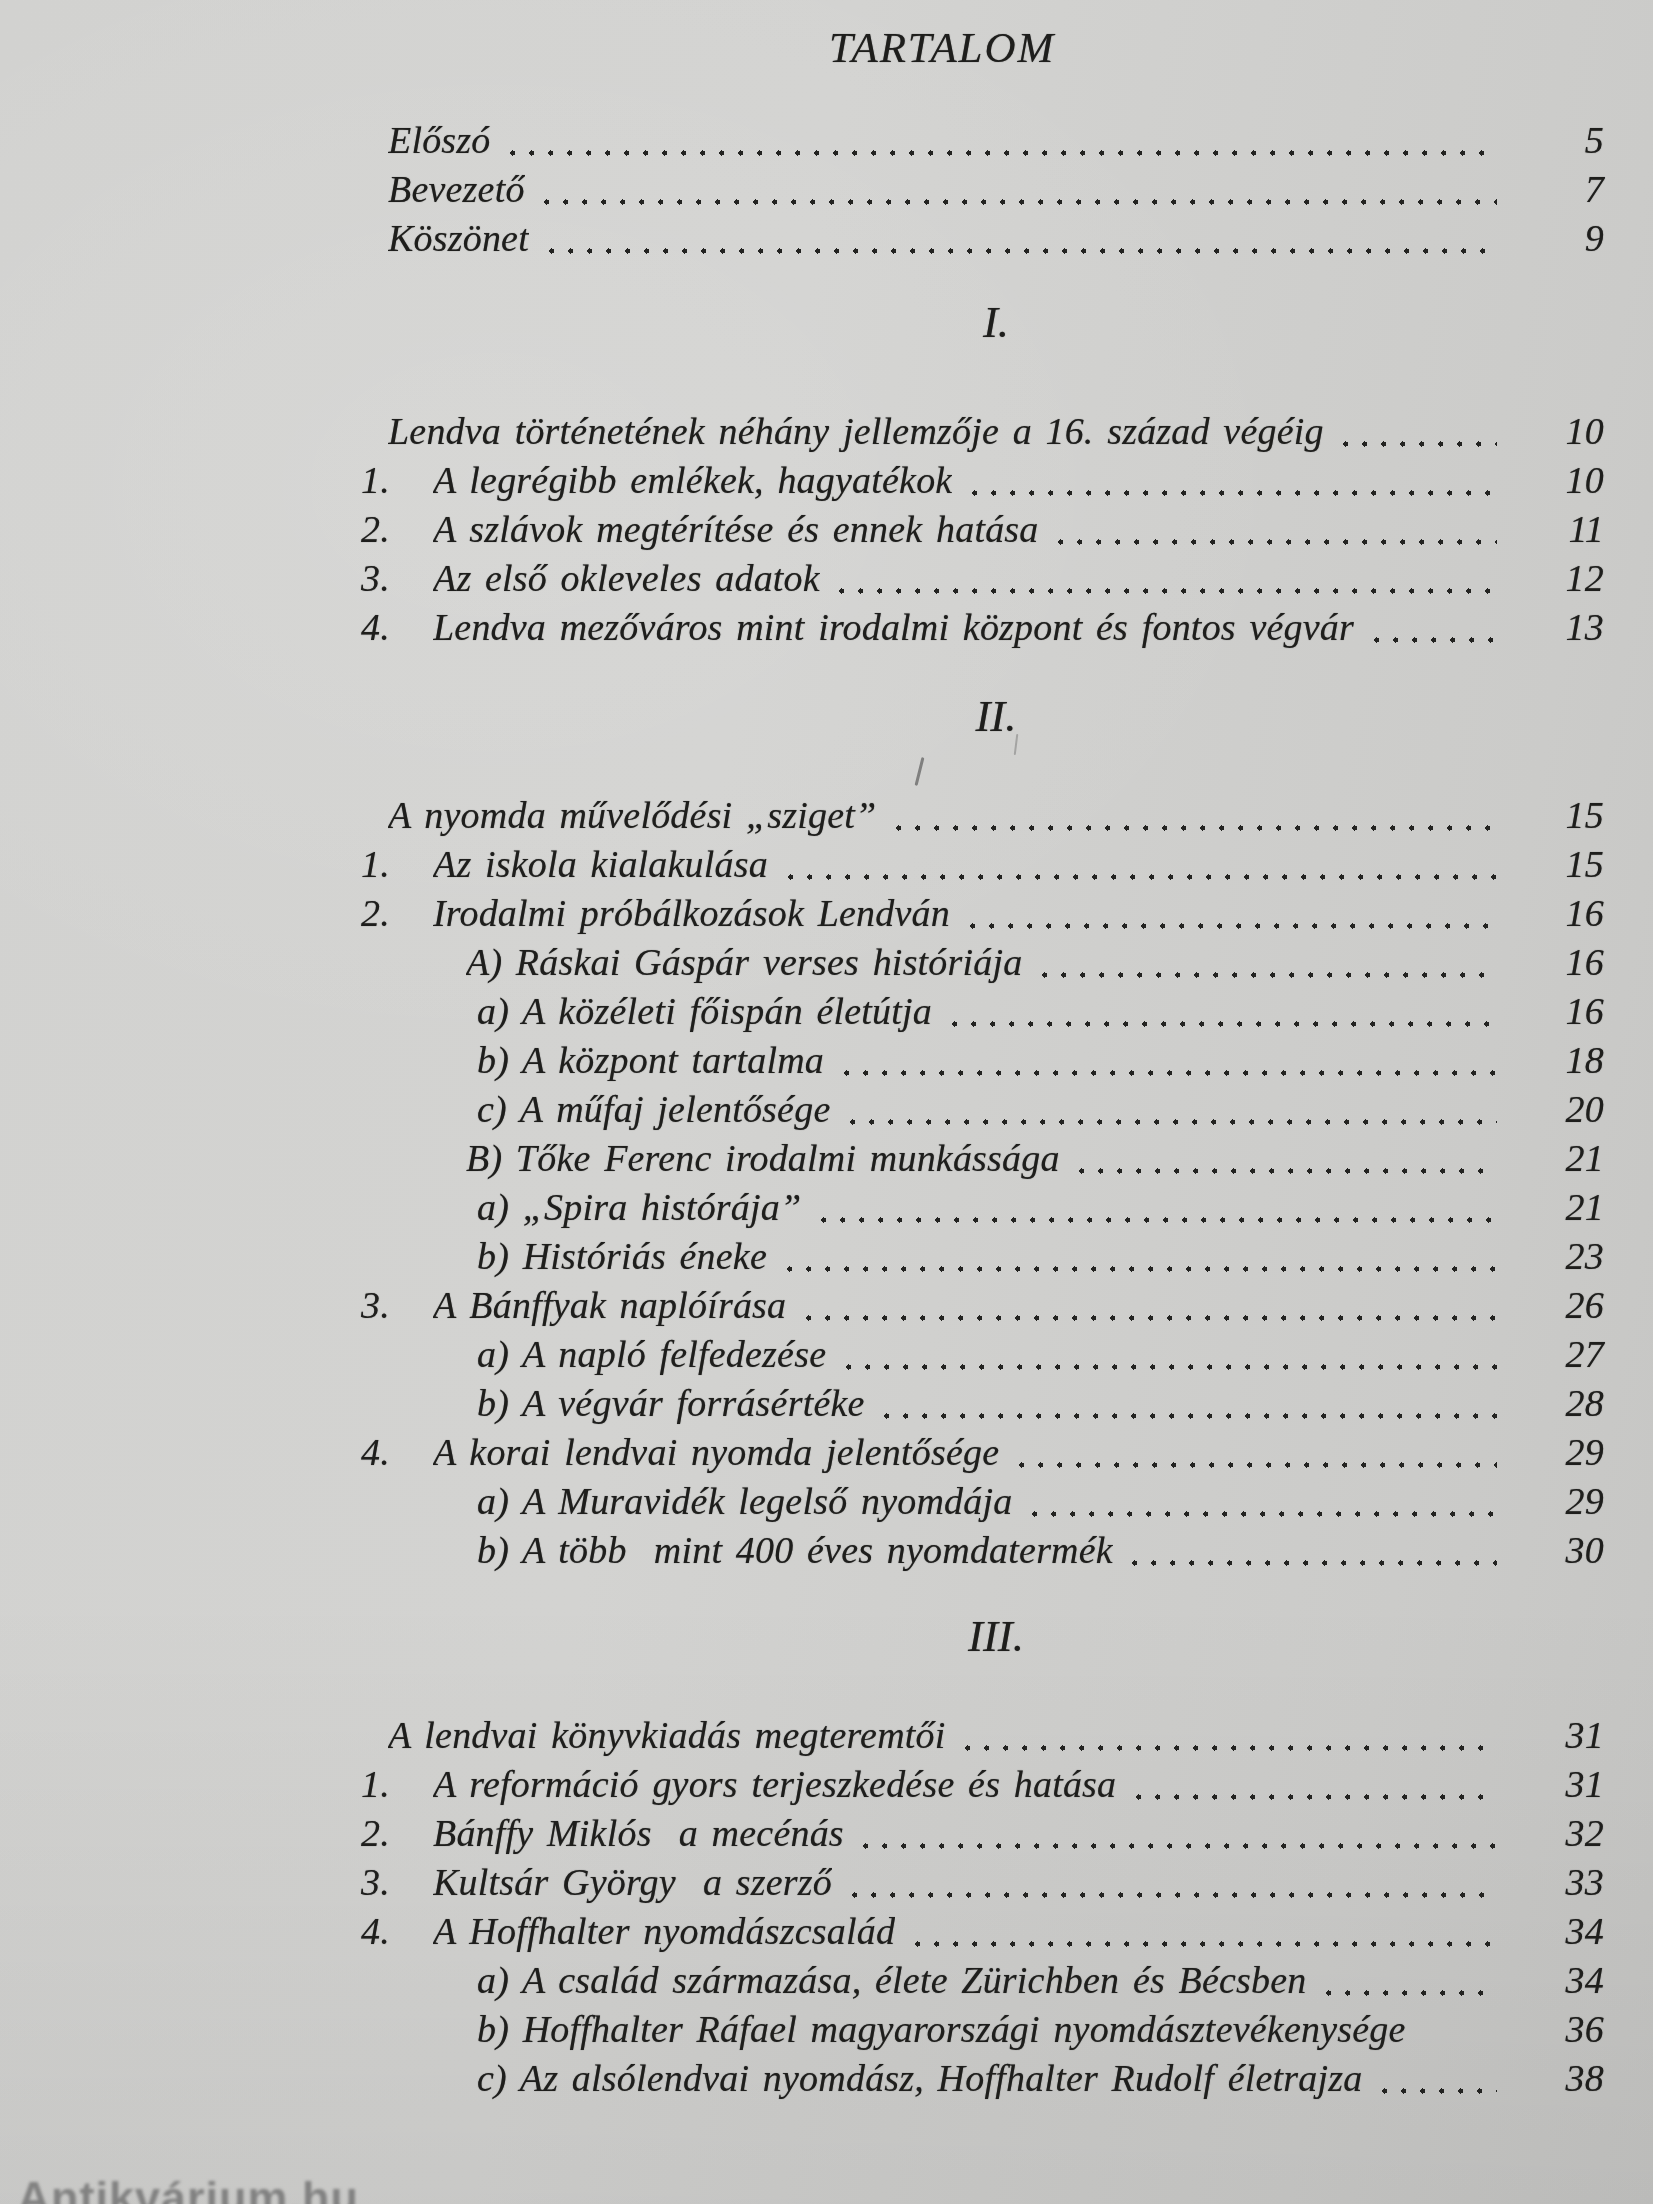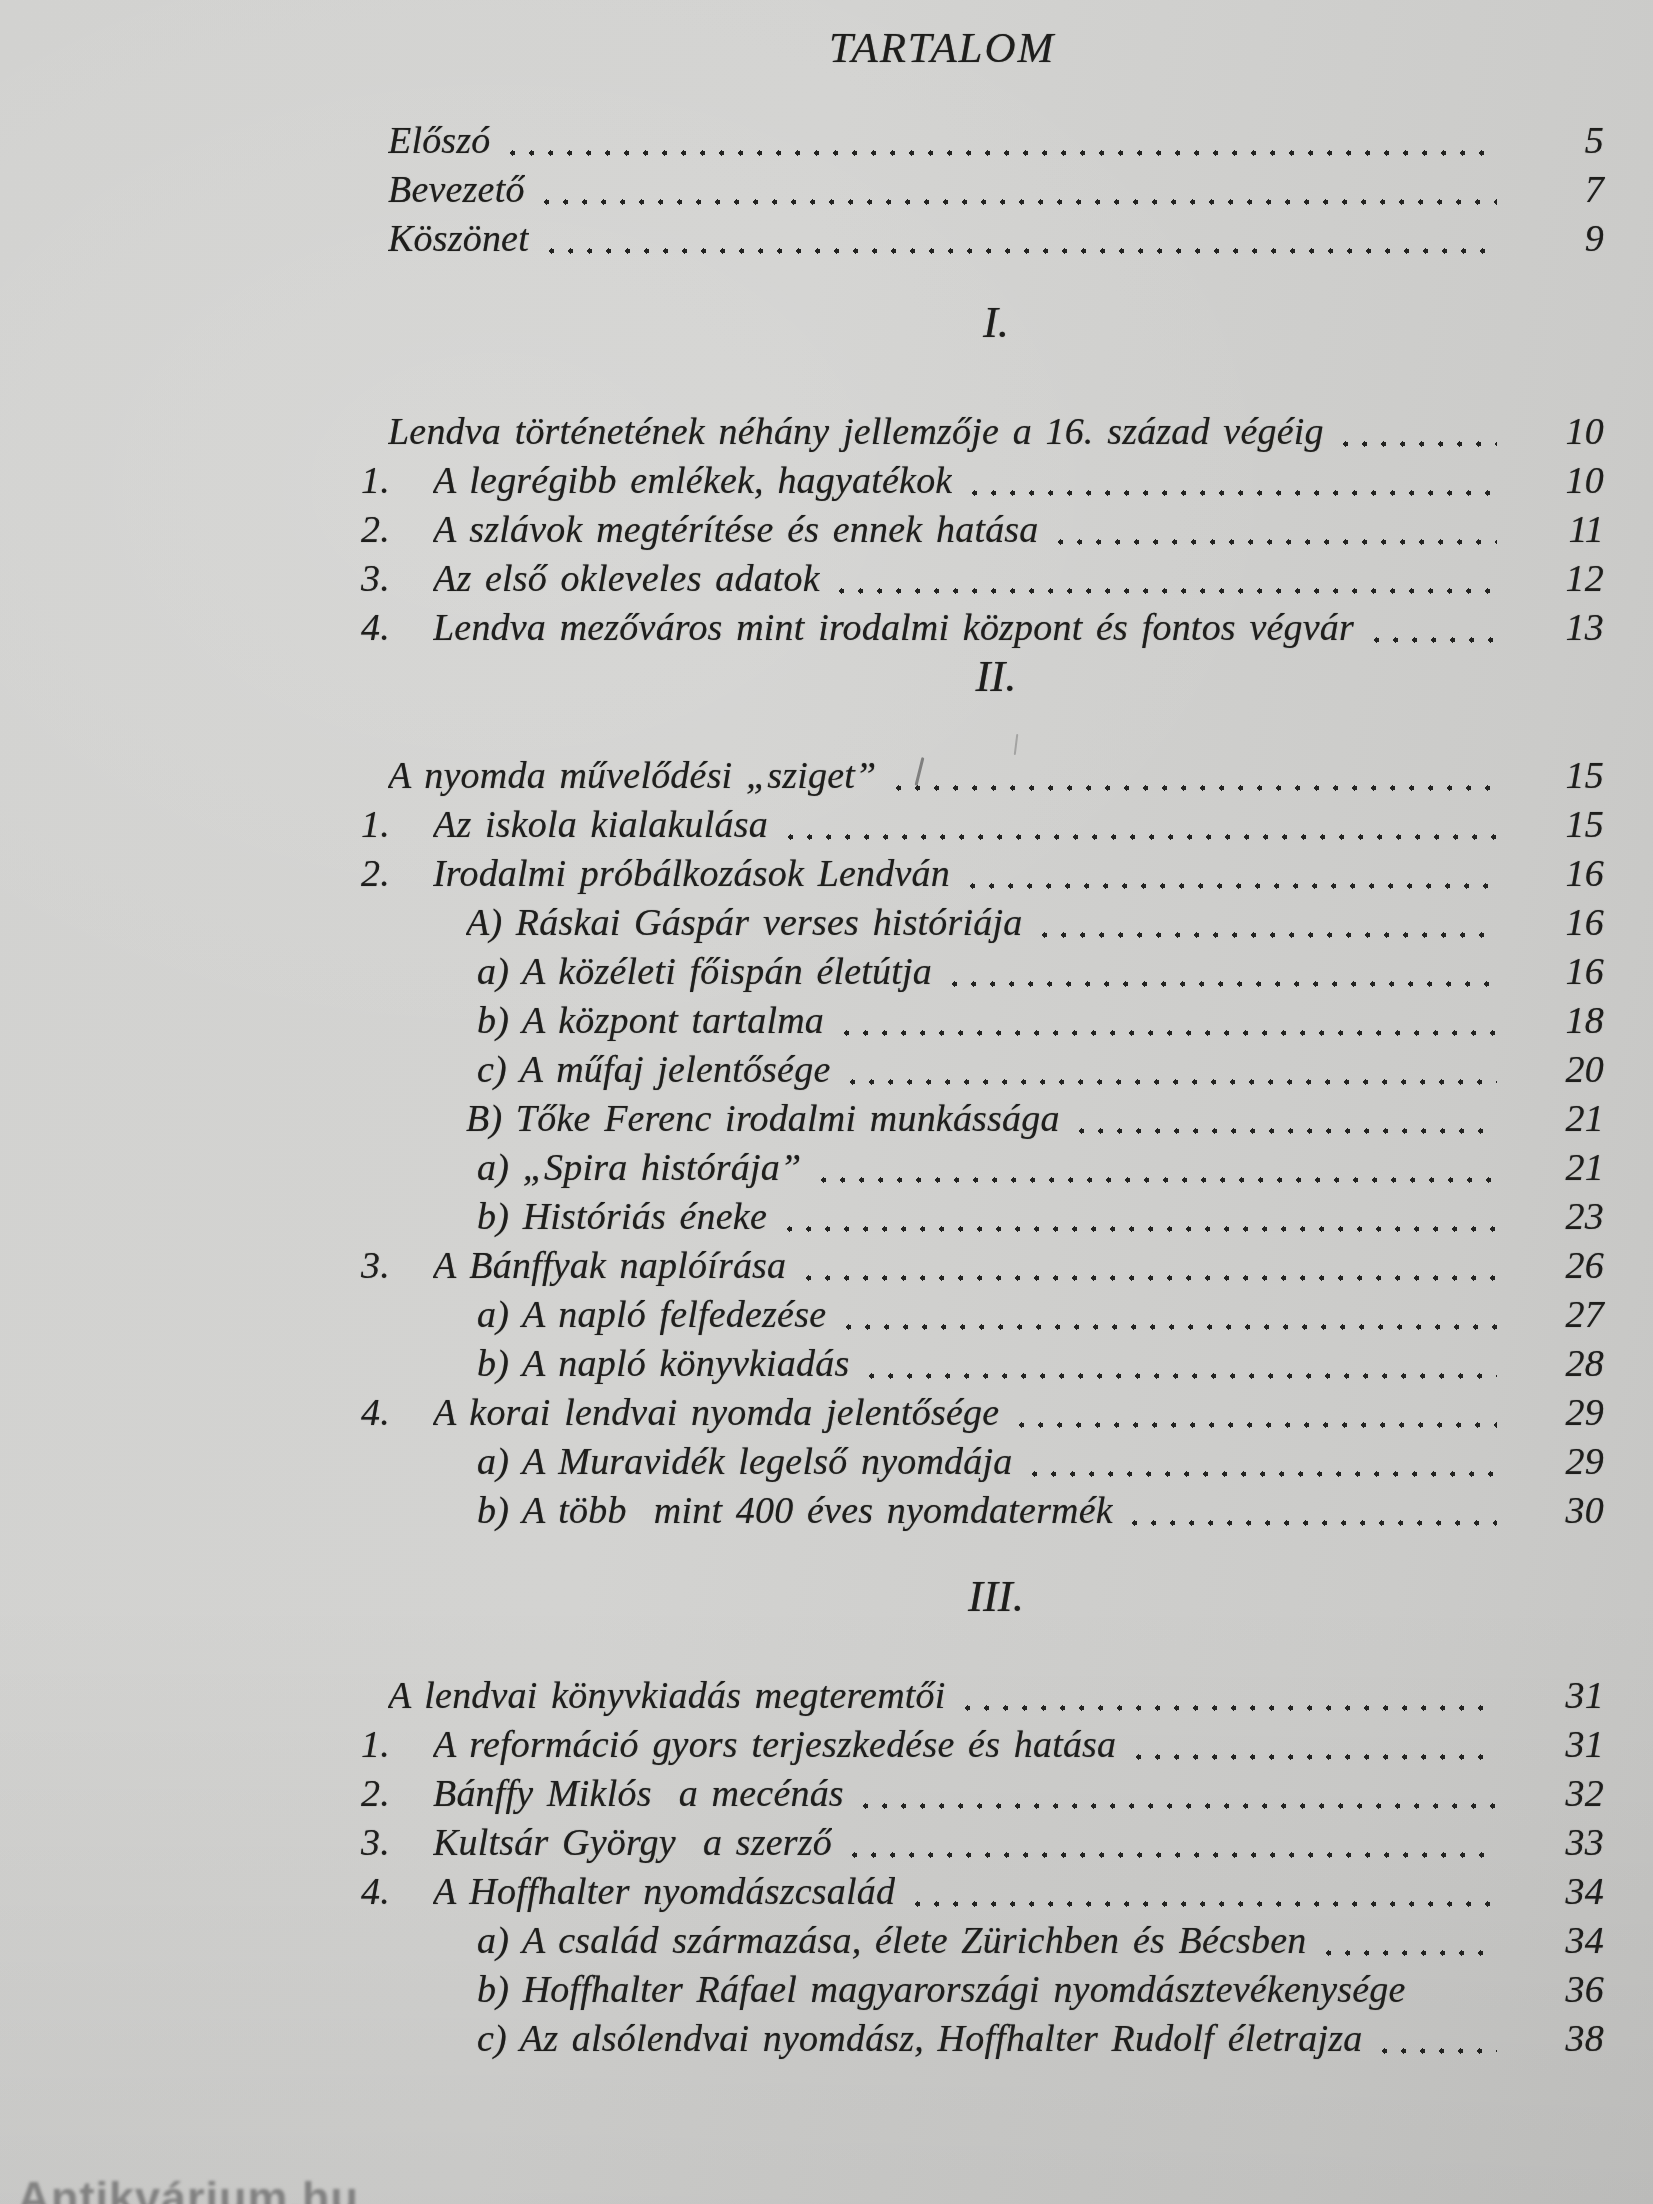--- a/index.html
+++ b/index.html
@@ -33,21 +33,21 @@
     position:relative; left:-54px;
     text-shadow:0 0 1px rgba(25,25,25,0.65);
   }
   .sec-heading {
     margin:0; height:49px; line-height:49px;
     font-size:45px; font-weight:normal;
     text-align:center;
     text-shadow:0 0 1px rgba(25,25,25,0.6);
   }
   .sec-heading.h1 { margin-top:35px; }
-  .sec-heading.h2 { }
+  .sec-heading.h2 { margin-top:40px; }
   .sec-heading.h3 { margin-top:37px; }
   .rows { }
   .rows.front { margin-top:44px; }
   .rows.s1 { margin-top:60px; }
   .rows.s2 { margin-top:50px; }
   .rows.s3 { margin-top:50px; }
   .row {
     display:flex;
     align-items:center;
     height:49px;
@@ -224,21 +224,21 @@
           <span class="rtext">A Bánffyak naplóírása</span>
           <span class="rdots"></span>
           <span class="rpage">26</span>
         </div>
         <div class="row indent-2">
           <span class="rtext">a) A napló felfedezése</span>
           <span class="rdots"></span>
           <span class="rpage">27</span>
         </div>
         <div class="row indent-2">
-          <span class="rtext">b) A napló könyvkiadás</span>
+          <span class="rtext">b) A végvár forrásértéke</span>
           <span class="rdots"></span>
           <span class="rpage">28</span>
         </div>
         <div class="row indent-0">
           <span class="rnum">4.</span>
           <span class="rtext">A korai lendvai nyomda jelentősége</span>
           <span class="rdots"></span>
           <span class="rpage">29</span>
         </div>
         <div class="row indent-2">

